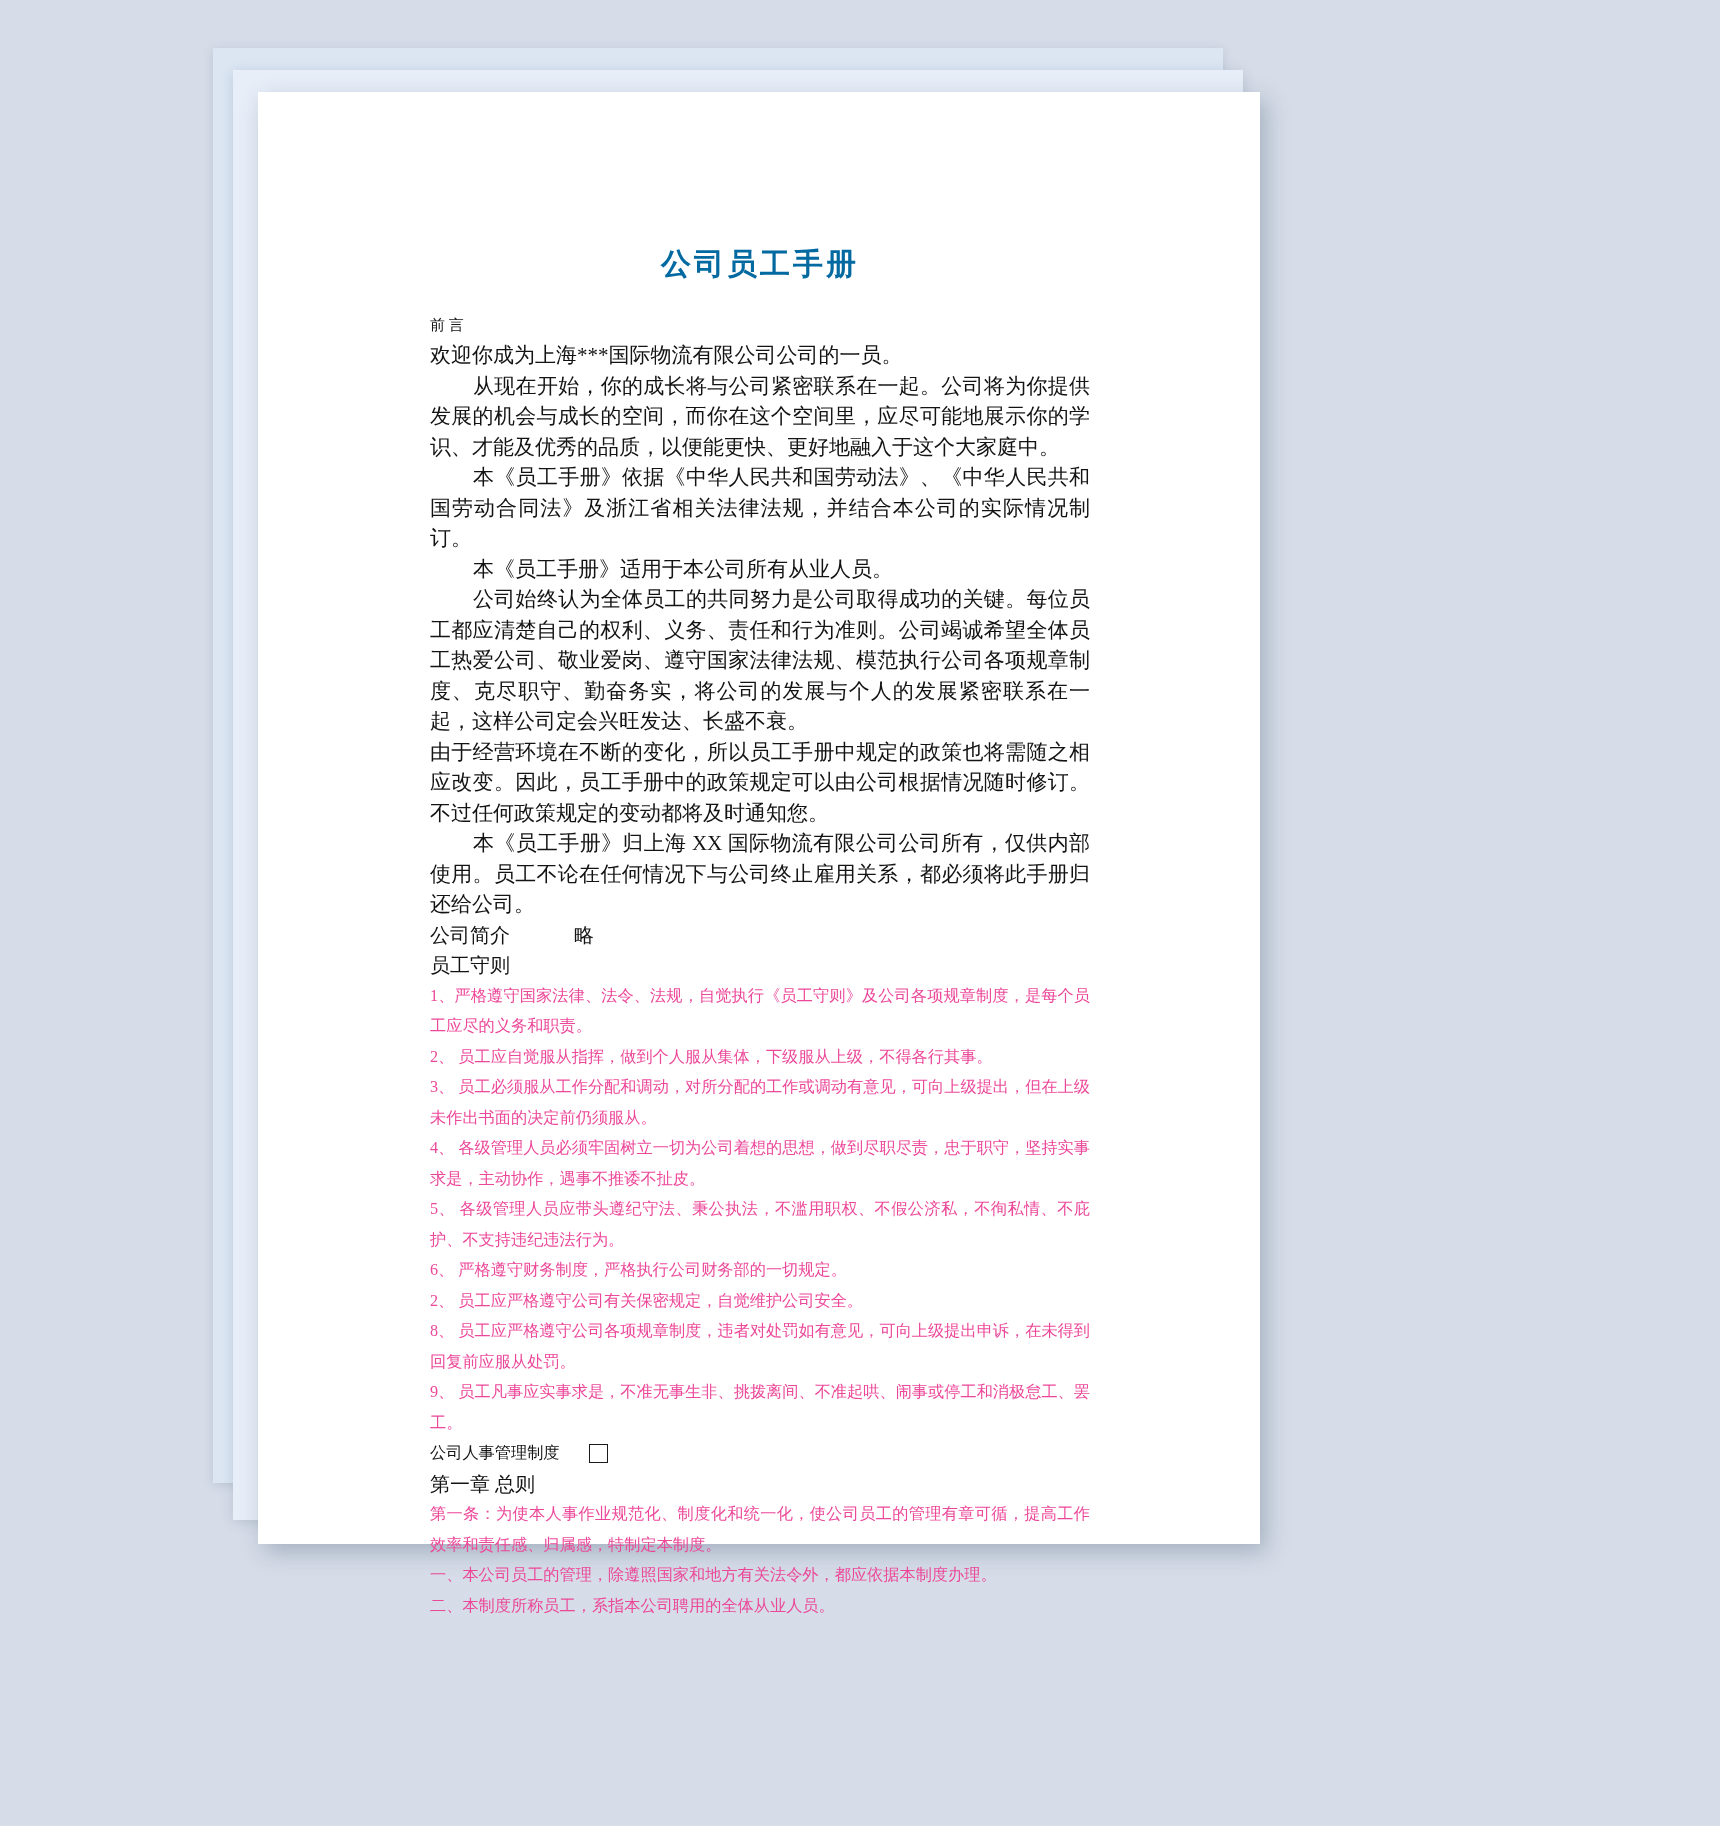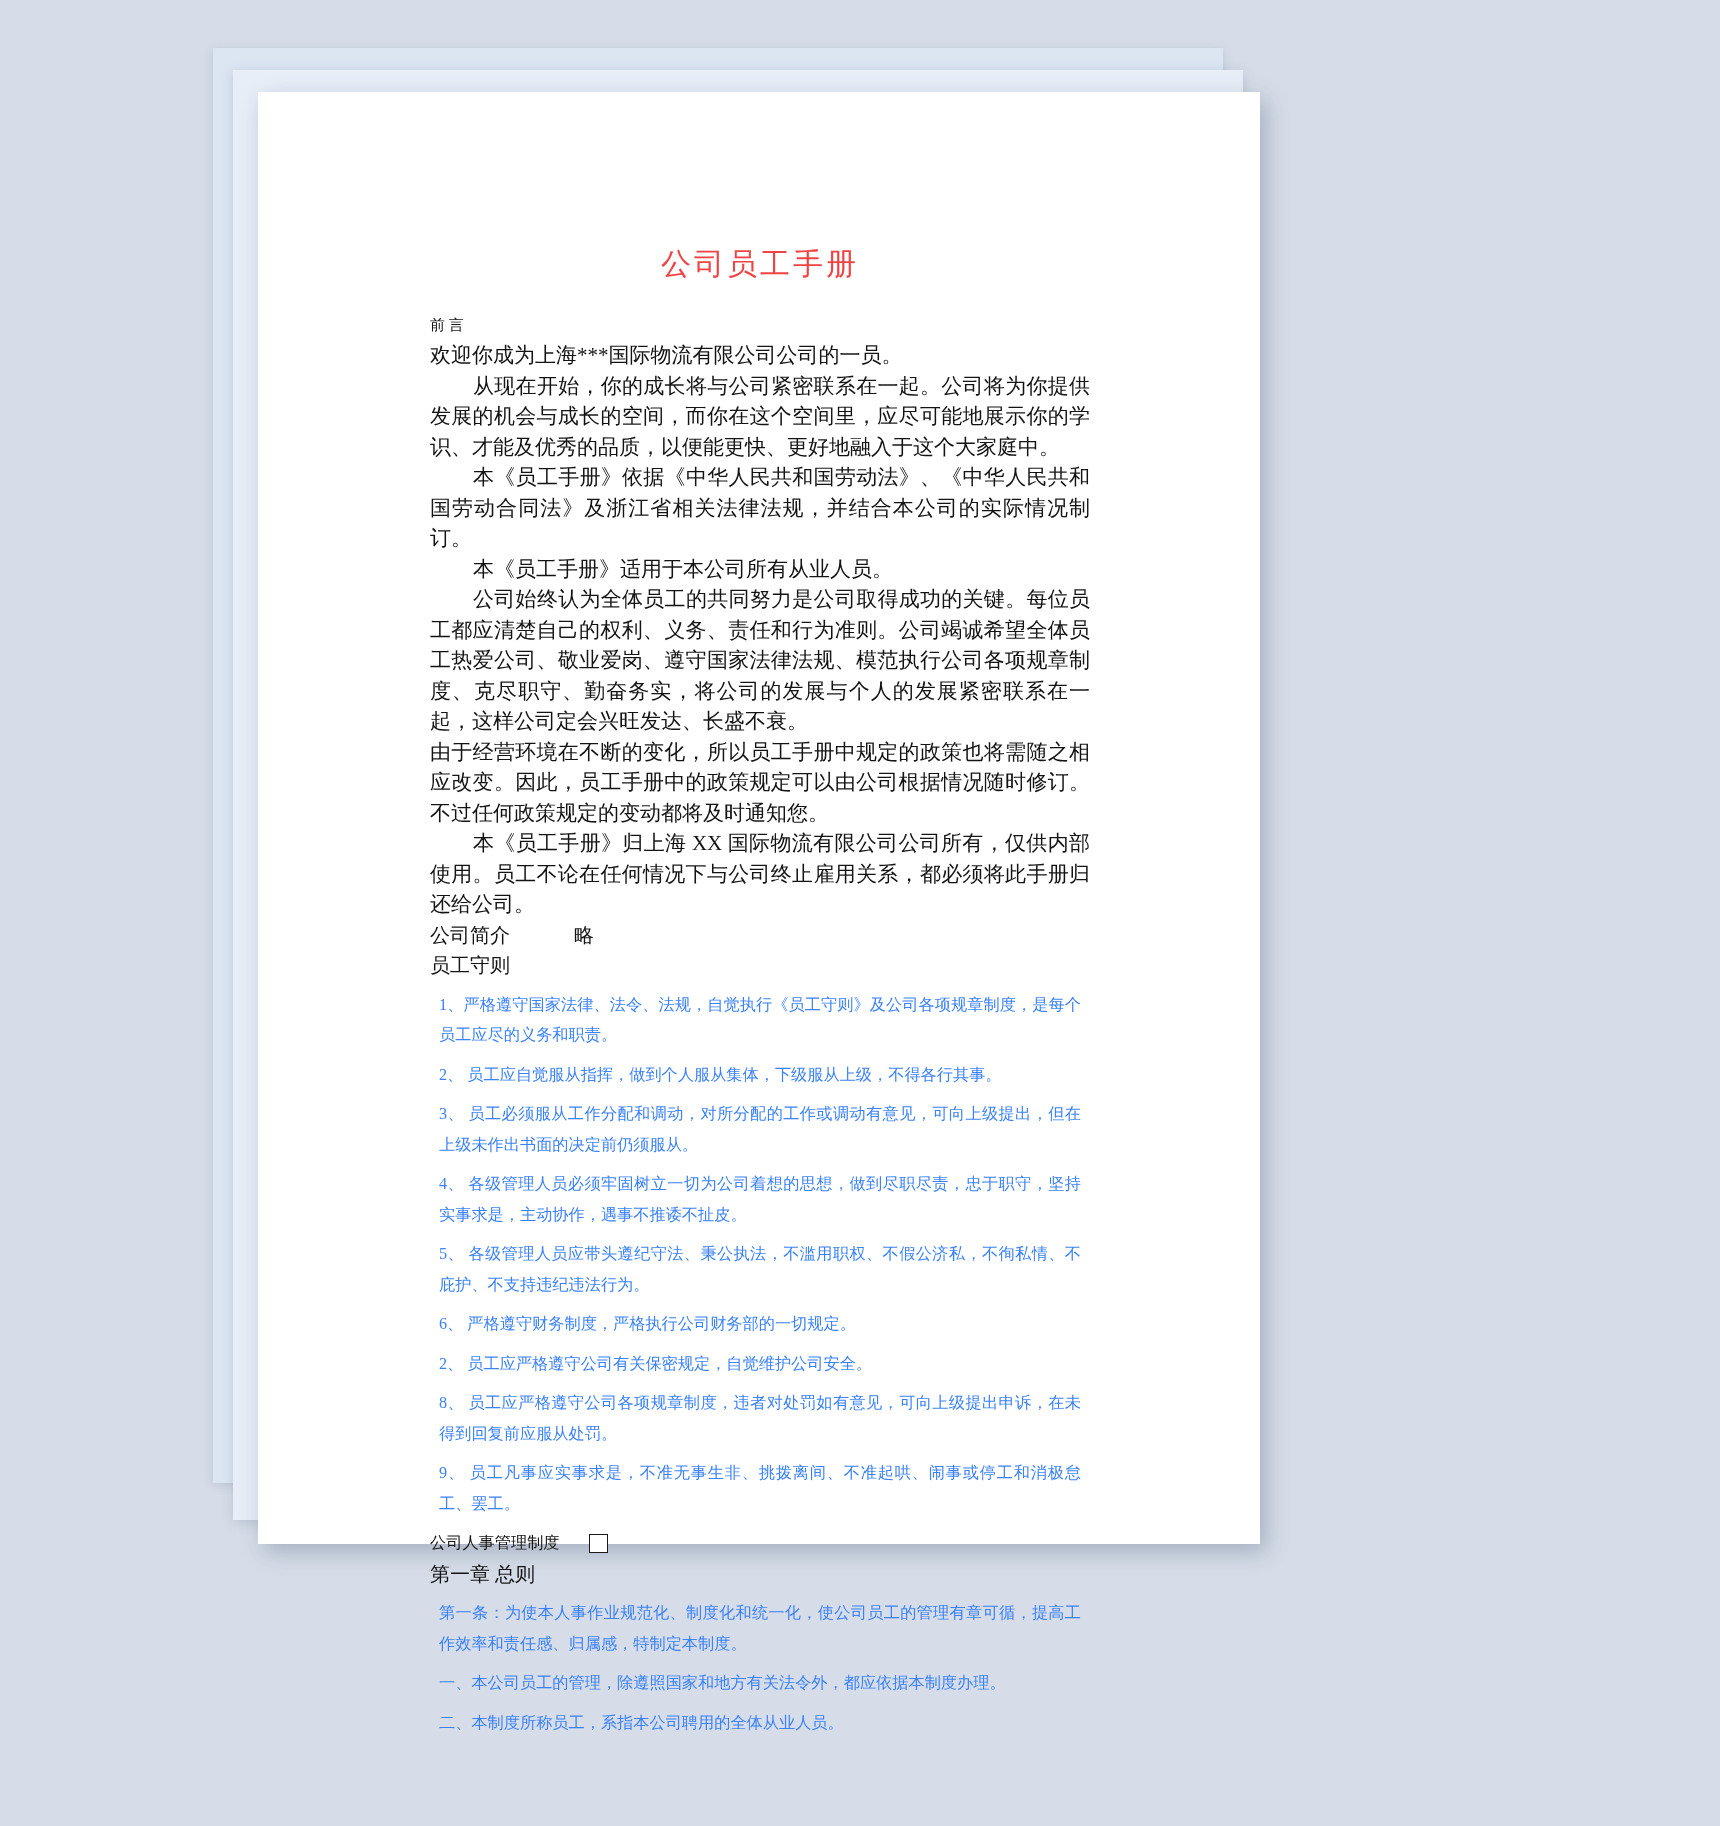--- a/index.html
+++ b/index.html
@@ -51,23 +51,23 @@
   .page-inner {
     position: absolute;
     left: 172px;
     top: 152px;
     width: 660px;
   }
 
   .doc-title {
     text-align: center;
     font-size: 30px;
-    font-weight: 400;
+    font-weight: 700;
     letter-spacing: 3px;
-    color: #ef4444;
+    color: #0369a1;
     margin: 0 0 26px 0;
     font-family: "Liberation Serif", "DejaVu Serif", serif;
   }
 
   .line {
     font-size: 21px;
     line-height: 30.5px;
     color: #131313;
     text-align: justify;
     text-justify: inter-character;
@@ -95,22 +95,22 @@
     font-size: 20px;
     line-height: 30.5px;
     color: #131313;
     margin: 0;
     text-indent: 0;
   }
 
   .rule {
     font-size: 16.2px;
     line-height: 30.5px;
-    color: #3b82f6;
-    margin: 9px;
+    color: #ec4899;
+    margin: 0;
     text-indent: 0;
     text-align: justify;
     text-justify: inter-character;
   }
 
   .hr-box-row {
     display: flex;
     align-items: center;
     font-size: 16.2px;
     line-height: 30.5px;

